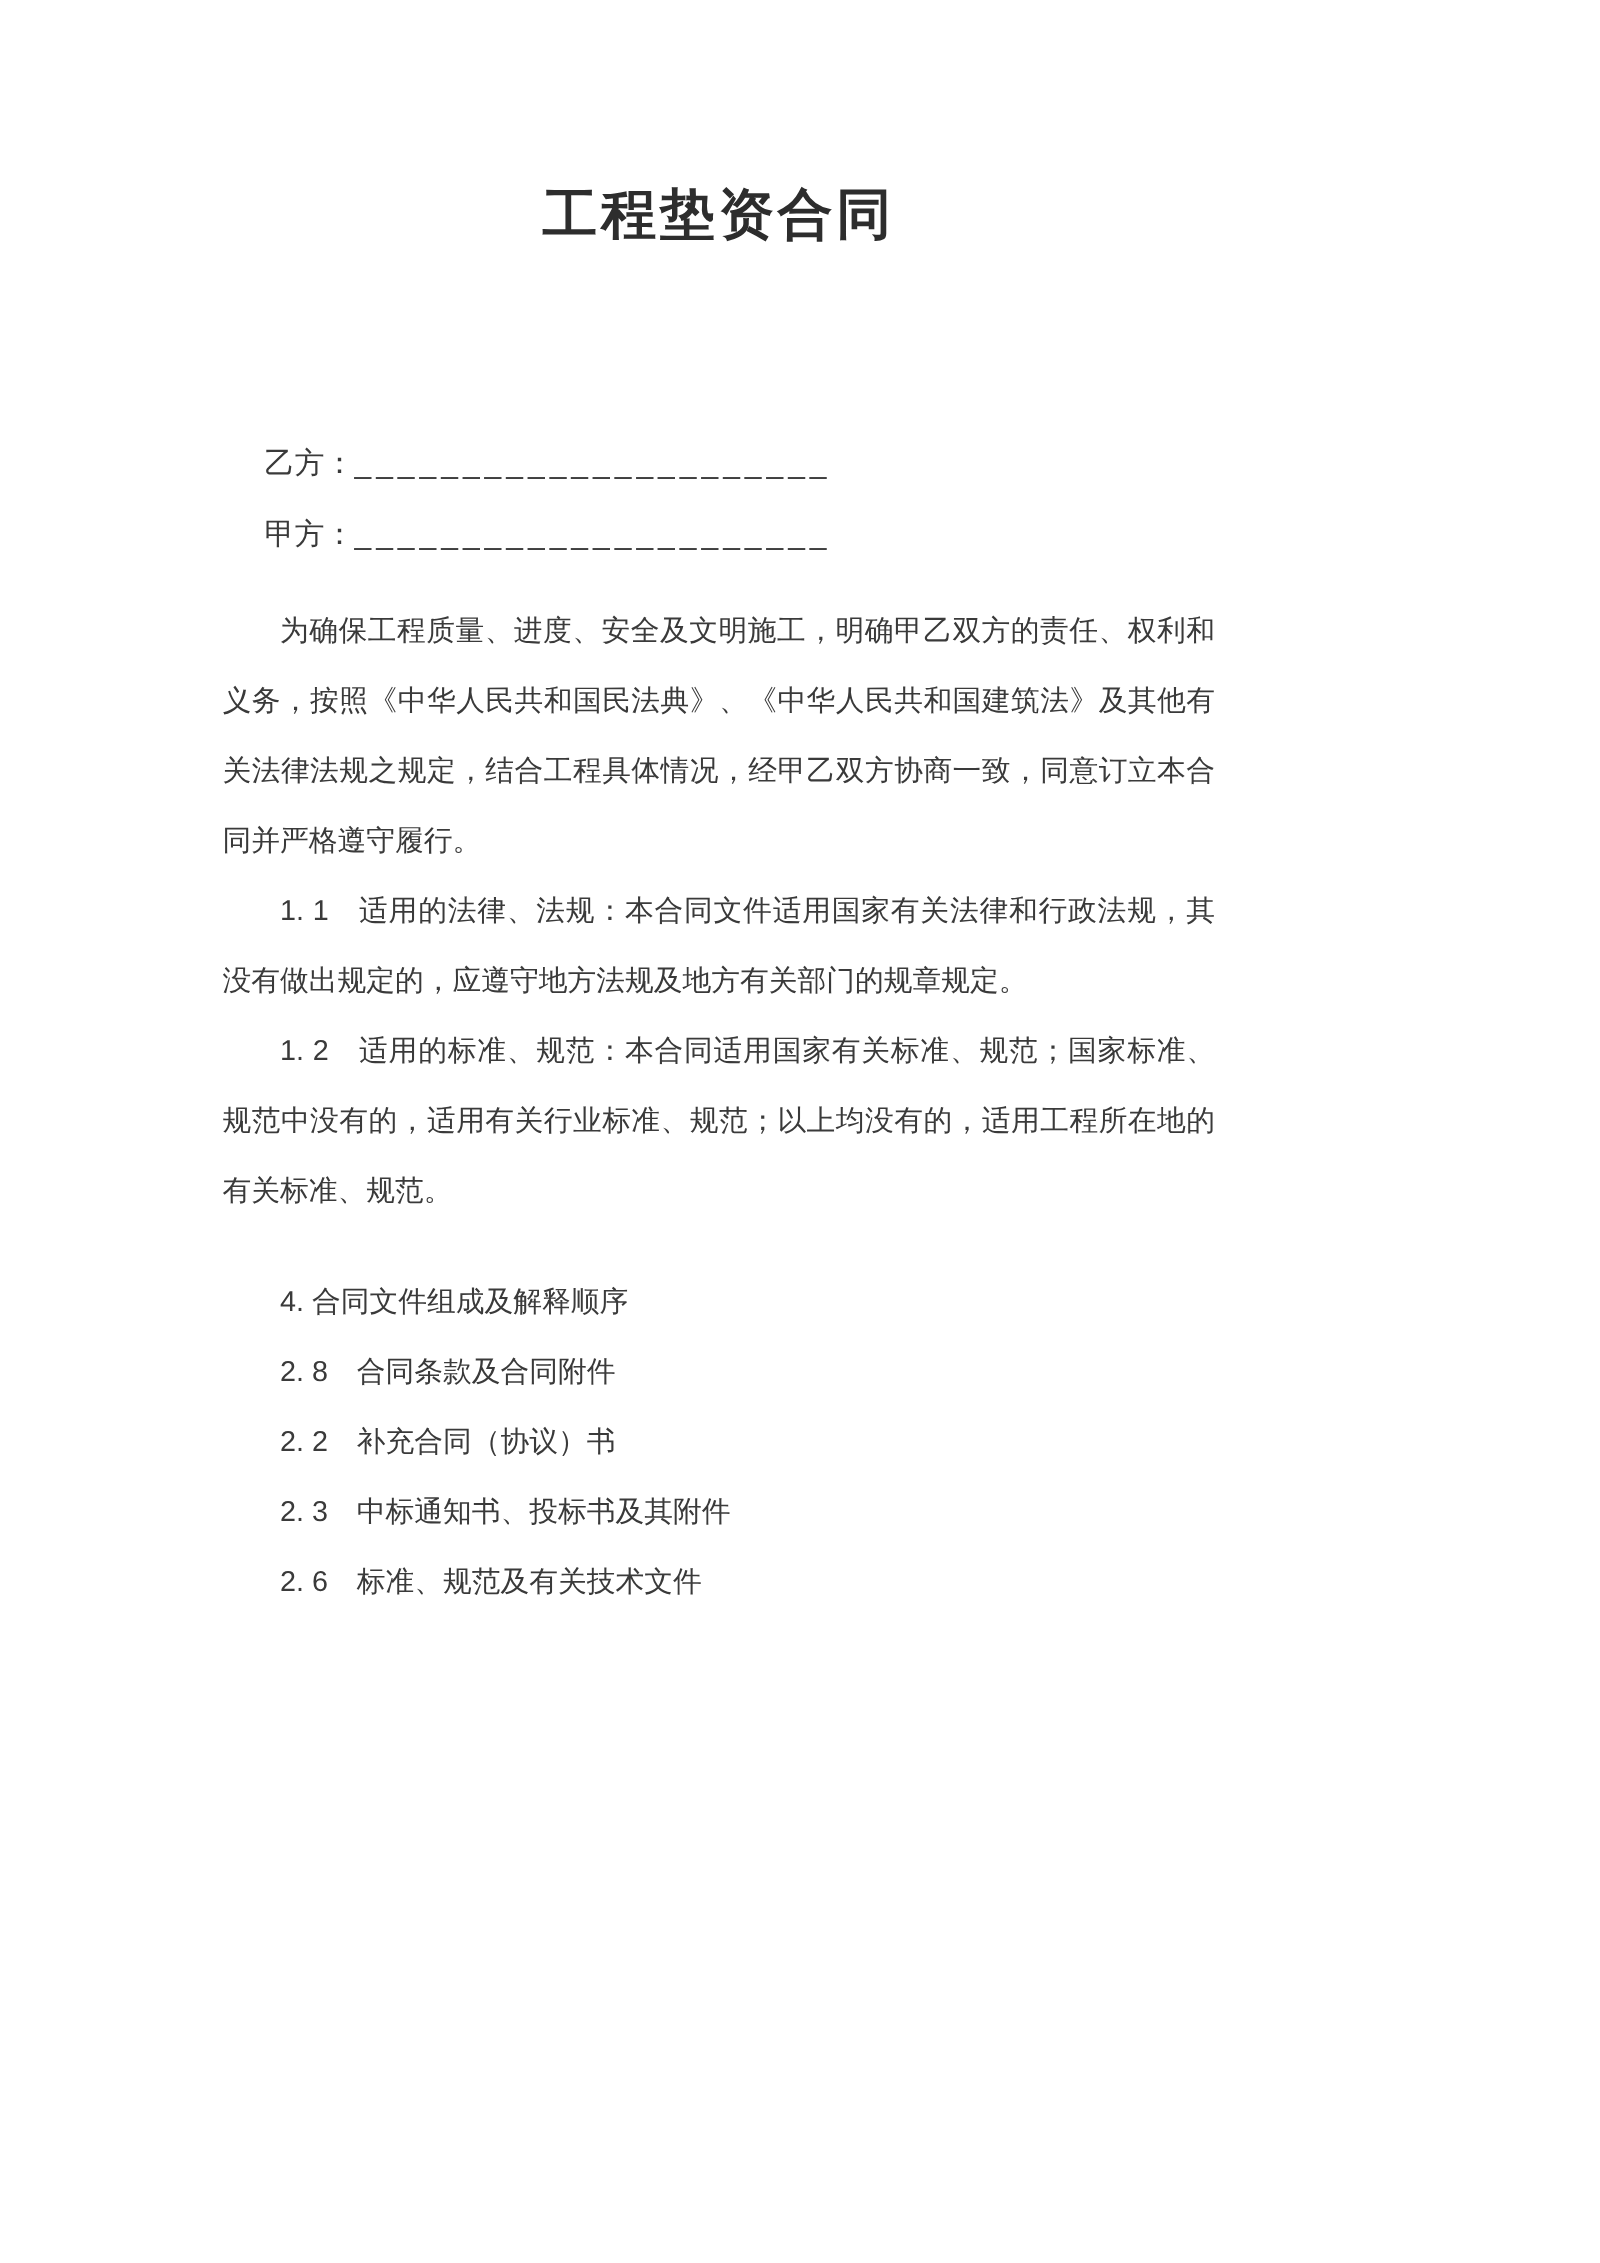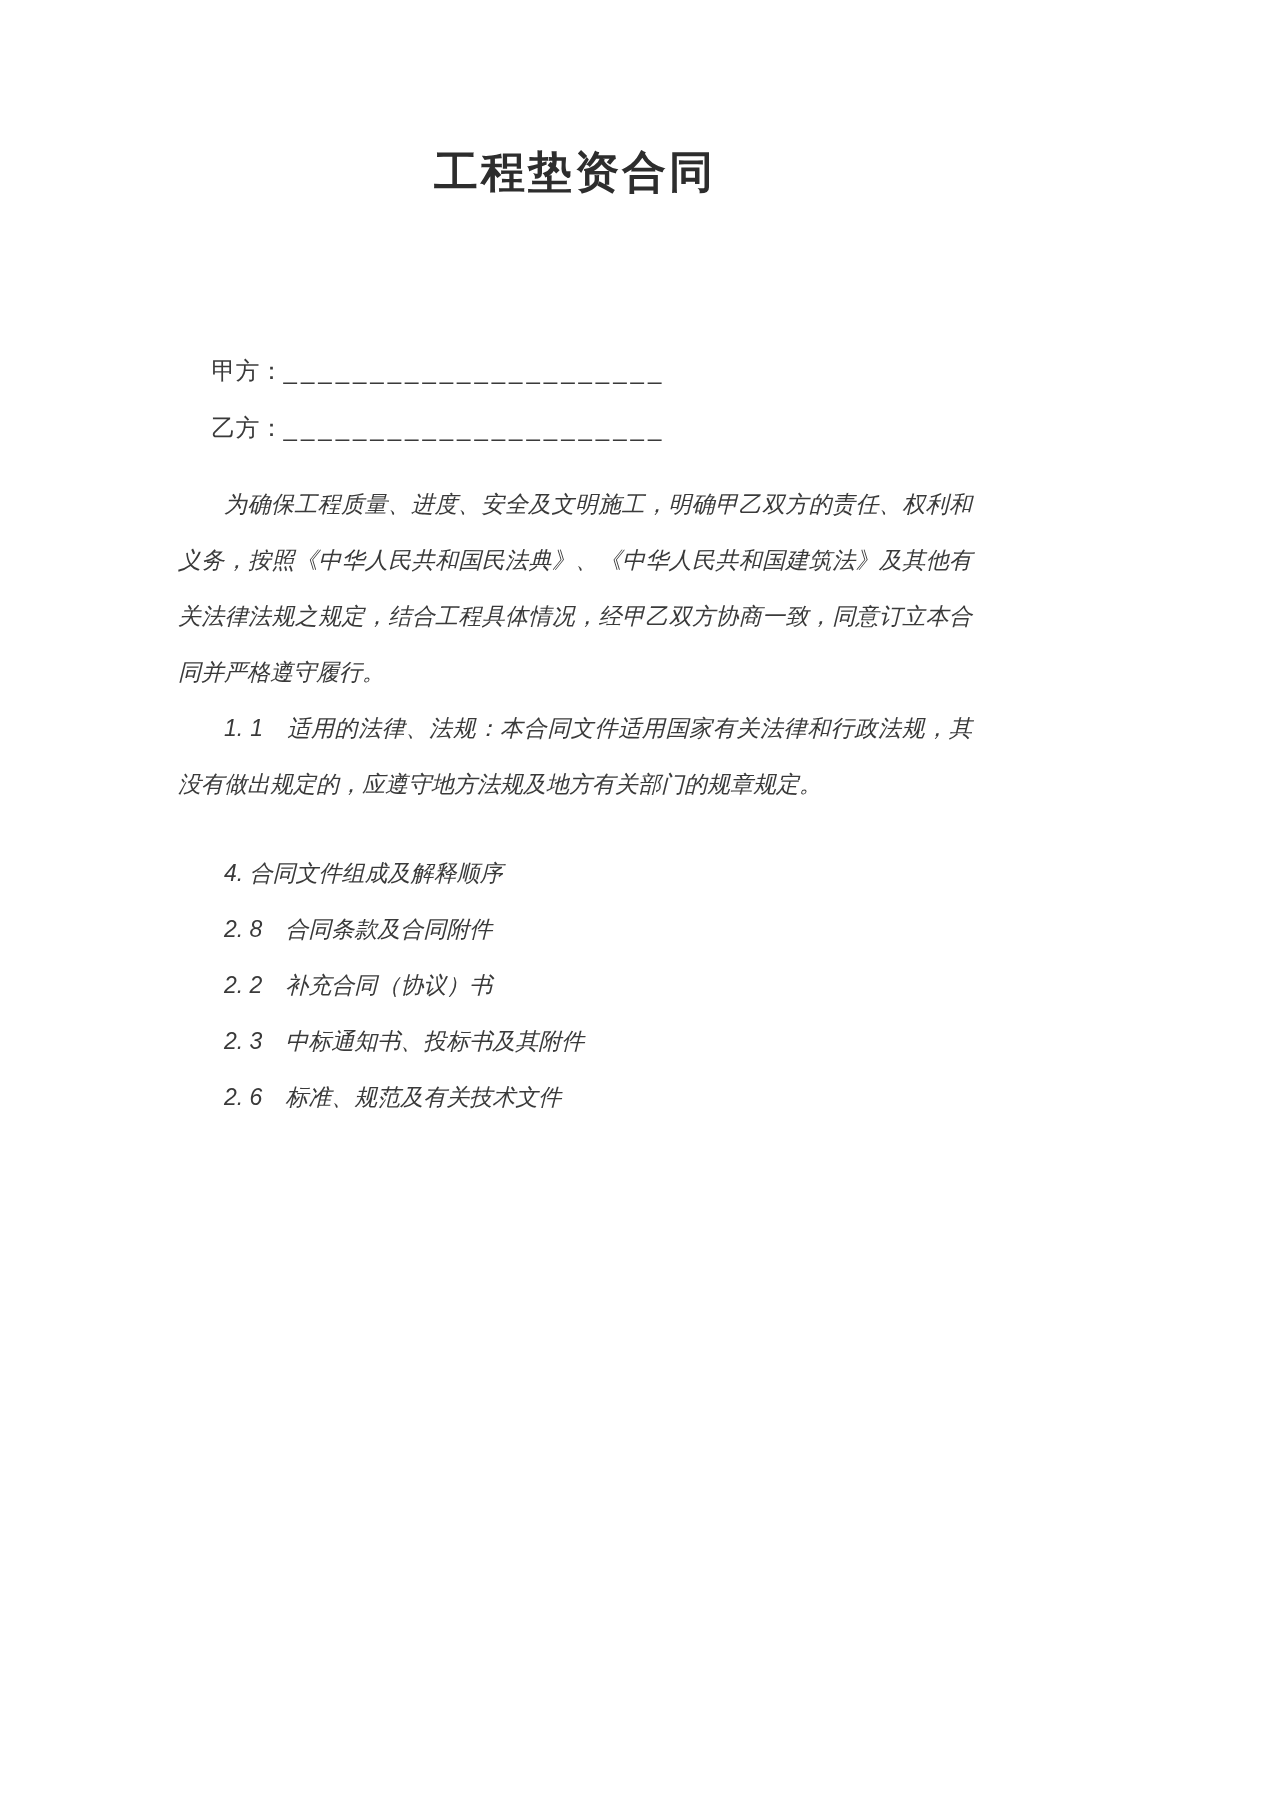--- a/index.html
+++ b/index.html
@@ -37,21 +37,20 @@
     font-size: 24px;
     line-height: 57px;
     text-indent: 1.4em;
     white-space: nowrap;
   }
   .blank {
     letter-spacing: 4px;
   }
   .body-block {
     margin-top: 20px;
-    font-style: italic;
   }
   .para {
     margin: 0;
     font-size: 23px;
     line-height: 56px;
     text-indent: 2em;
     text-align: justify;
     color: #3a3a3a;
   }
   .spaced {
@@ -59,31 +58,32 @@
   }
 </style>
 </head>
 <body>
 
 <div class="page">
 
   <h1 class="doc-title">工程垫资合同</h1>
 
   <div class="party-block">
+    <p class="party-line"><span>乙方：</span><span class="blank">______________________</span></p>
     <p class="party-line"><span>甲方：</span><span class="blank">______________________</span></p>
-    <p class="party-line"><span>乙方：</span><span class="blank">______________________</span></p>
   </div>
 
   <div class="body-block">
 
     <p class="para">为确保工程质量、进度、安全及文明施工，明确甲乙双方的责任、权利和义务，按照《中华人民共和国民法典》、《中华人民共和国建筑法》及其他有关法律法规之规定，结合工程具体情况，经甲乙双方协商一致，同意订立本合同并严格遵守履行。</p>
 
 
     <p class="para">1. 1　适用的法律、法规：本合同文件适用国家有关法律和行政法规，其没有做出规定的，应遵守地方法规及地方有关部门的规章规定。</p>
 
+    <p class="para">1. 2　适用的标准、规范：本合同适用国家有关标准、规范；国家标准、规范中没有的，适用有关行业标准、规范；以上均没有的，适用工程所在地的有关标准、规范。</p>
 
     <p class="para spaced">4. 合同文件组成及解释顺序</p>
 
     <p class="para">2. 8　合同条款及合同附件</p>
 
     <p class="para">2. 2　补充合同（协议）书</p>
 
     <p class="para">2. 3　中标通知书、投标书及其附件</p>
 
     <p class="para">2. 6　标准、规范及有关技术文件</p>

